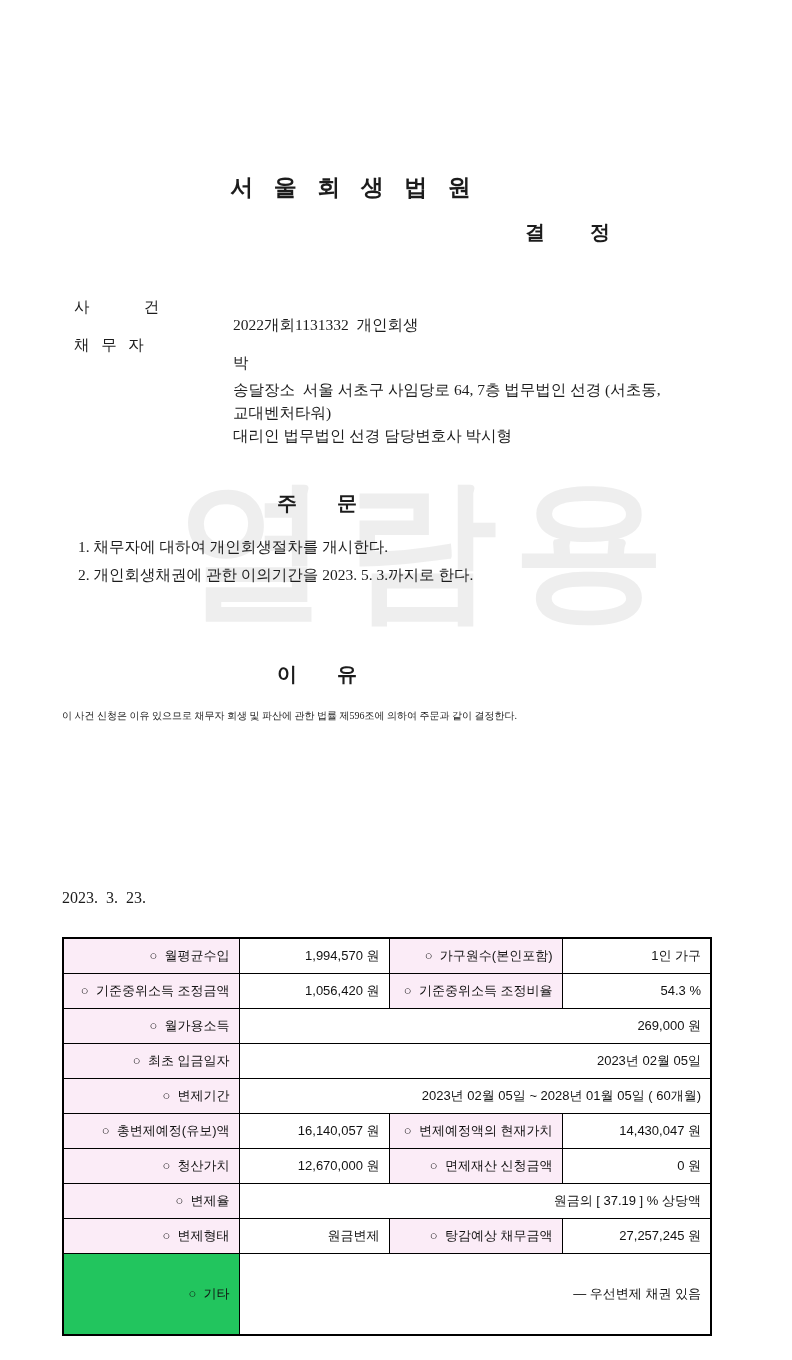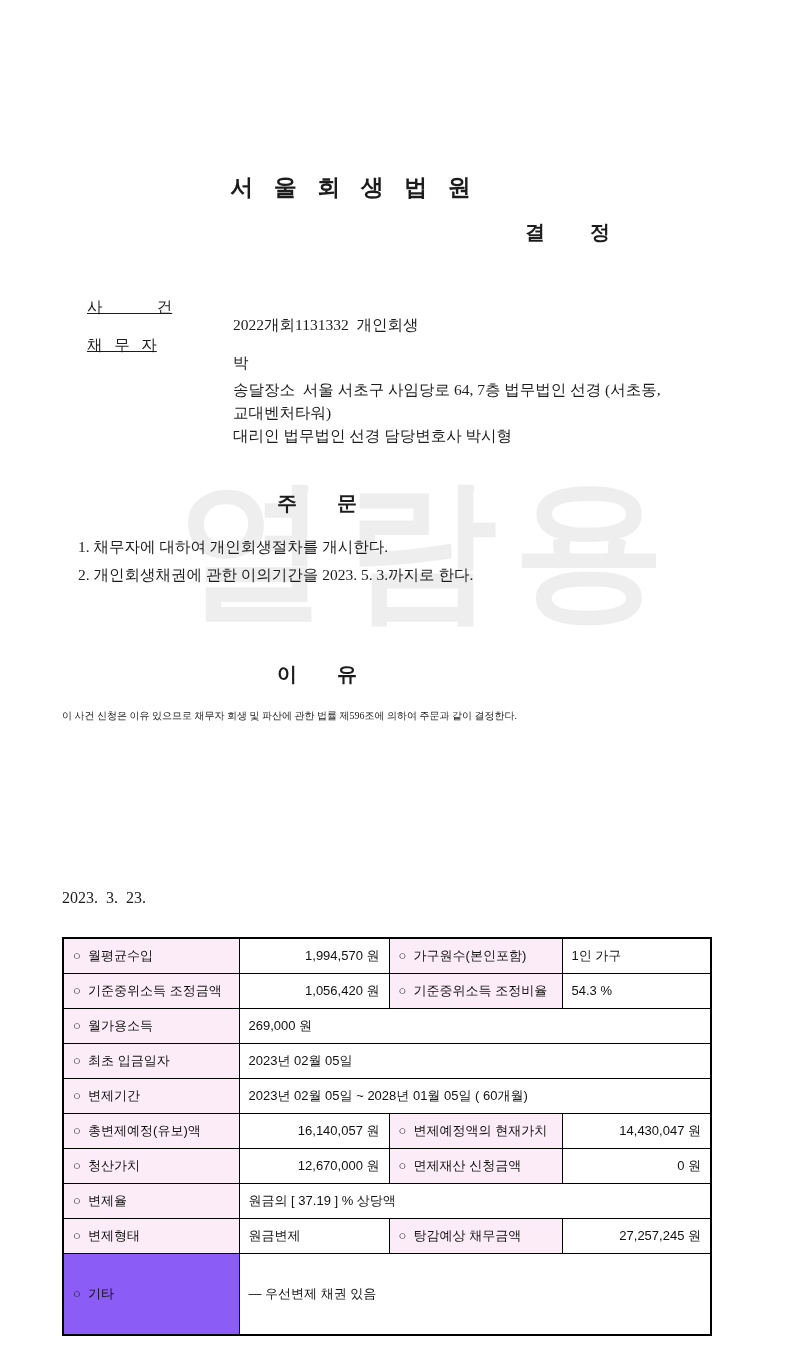--- a/index.html
+++ b/index.html
@@ -34,21 +34,21 @@
   }
   .doc-type {
     position:absolute; top:219px; left:0; width:668px;
     padding-right:120px;
     text-align:right;
     font-size:20px; font-weight:bold;
     white-space:pre; z-index:1;
   }
 
   .kv-row { position:absolute; left:0; width:668px; font-size:15.5px; white-space:pre; z-index:1; }
-  .kv-row .kv-label { position:absolute; left:25px; white-space:pre;text-decoration:underline; }
+  .kv-row .kv-label { position:absolute; left:12px; white-space:pre; }
   .kv-row .kv-value { position:absolute; left:171px; white-space:pre; }
   .row-case   { top:279px; }
   .row-debtor { top:317px; }
 
   .address { position:absolute; top:378px; left:171px; width:520px; font-size:15.5px; line-height:23px; z-index:1; }
   .address .addr-line { white-space:pre; }
 
   .section-heading {
     position:absolute; left:0; width:668px;
     padding-right:158px; text-align:center;
@@ -82,23 +82,24 @@
     z-index:1;
   }
   table.summary { border:2px solid #000; }
   table.summary td {
     border:1px solid #000;
     height:35px;
     vertical-align:middle;
     padding:2px 9px;
     white-space:pre;
     overflow:hidden;
+    text-align:right;
   }
   td.lbl  { background:#fbecf7; }
-  td.lbl-plain { background:#8b5cf6; }
+  td.lbl-plain { background:#22c55e; }
   td.num  { text-align:right; }
   td.txt  { text-align:left; }
   tr.tall td { height:82px; }
 </style>
 </head>
 <body>
 
 <div class="page">
   <div class="doc">
 

